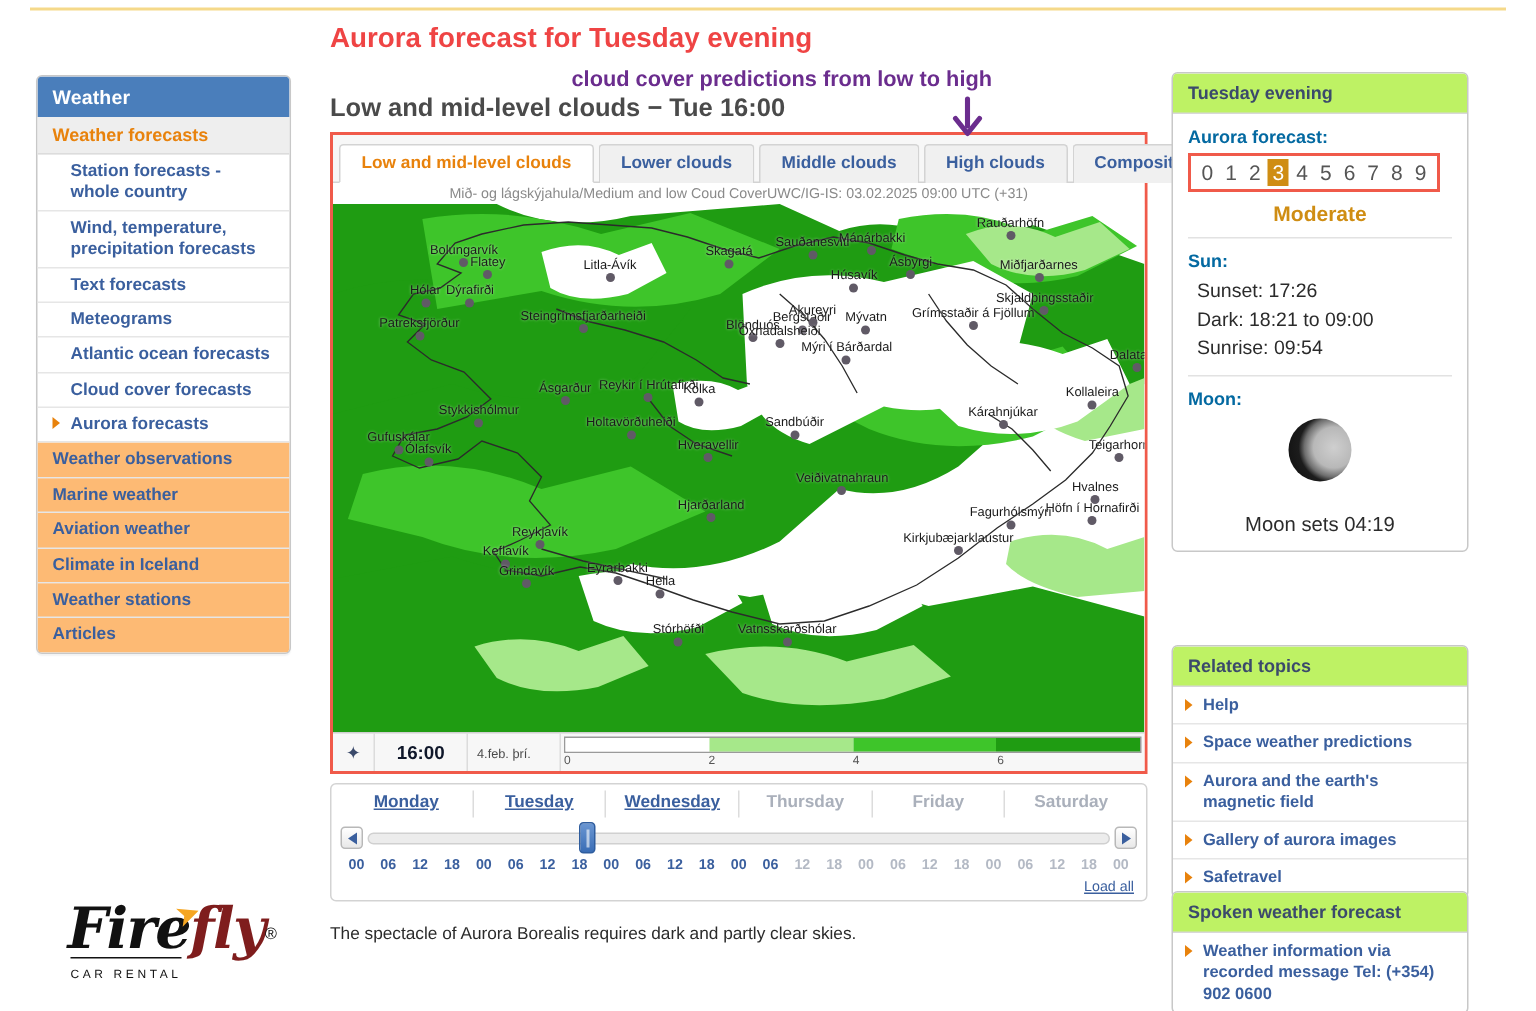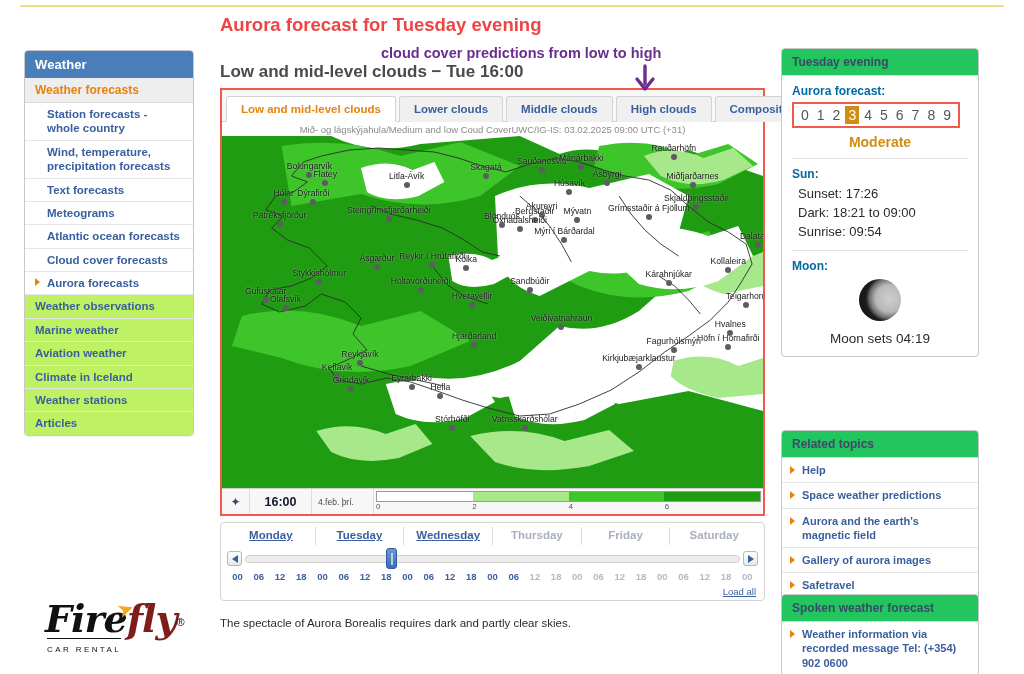--- a/index.html
+++ b/index.html
@@ -34,21 +34,21 @@
     background: #eeeeee; color: #e8820c;
     font-size: 12px; font-weight: bold;
     padding: 5px 10px; border-bottom: 1px solid #dcdcdc;
   }
   .sb-item {
     font-size: 11.5px; color: #3a5f9e; font-weight: bold;
     padding: 4px 10px 4px 22px; border-bottom: 1px solid #e6e6e6;
     line-height: 1.25;
   }
   .sb-item.lvl1 {
-    padding-left: 10px; background: #bef264;
+    padding-left: 10px; background: #fdba74;
   }
   .sb-item.current { position: relative; }
   .sb-item .tri {
     position: absolute; left: 10px; top: 6px;
     width: 0; height: 0;
     border-left: 5px solid #e8820c;
     border-top: 4px solid transparent;
     border-bottom: 4px solid transparent;
   }
   .sb-item:last-child { border-bottom: none; }
@@ -191,39 +191,39 @@
   .loadall { text-align: right; font-size: 9.5px; color: #3a5f9e;
              text-decoration: underline; padding: 1px 2px 1px 0; }
   .footnote { font-size: 11.5px; color: #2b2b2b; margin-top: 16px; }
 
   
   .rpanel {
     position: absolute; width: 198px;
     border: 1px solid #c8c8c8; border-radius: 4px; background: #ffffff; overflow:hidden;
   }
   .rp-head {
-    background: #22c55e; border-bottom: 1px solid #d8d8d8;
+    background: #bef264; border-bottom: 1px solid #d8d8d8;
     font-size: 12px; font-weight: bold; color: #3b4a6b; padding: 6px 10px;
   }
   .rp-body { padding: 8px 10px 10px 10px; }
   .rp-sec-title { font-size: 12px; font-weight: bold; color: #0369a1; margin-bottom: 4px; }
   .kpbox { border: 2px solid #f05a4a; padding: 2px 4px; display: inline-block; }
   .kprow { display: flex; gap: 2px; }
   .kpnum { font-size: 14px; color: #555; padding: 1px 3px; }
   .kpnum.on { background: #cf8d13; color: #ffffff; font-weight: normal; }
   .kplevel { text-align: center; font-size: 14px; font-weight: bold; color: #cf8d13;
              margin-top: 6px; }
   .rp-div { border-top: 1px solid #e2e2e2; margin: 8px 0; }
   .sunline { font-size: 13px; color: #2b2b2b; padding-left: 6px; line-height: 1.45; }
   .moonwrap { text-align: center; margin-top: 6px; }
   .moon {
     width: 42px; height: 42px; border-radius: 50%; display: inline-block;
     background: radial-gradient(circle at 72% 46%, #cfcfcf 0%, #b8b8b8 36%, #6e6e6e 52%, #1c1c1c 62%, #0d0d0d 100%);
   }
-  .moontext { font-size: 13.5px; color: #2b2b2b; text-align: center; margin-top: 6px; }
+  .moontext { font-size: 13.5px; color: #2b2b2b; text-align: center; margin-top: 16px; }
   .rp-link {
     font-size: 11px; font-weight: bold; color: #3a5f9e; padding: 5px 8px 5px 20px;
     border-bottom: 1px solid #e6e6e6; position: relative; line-height: 1.3;
   }
   .rp-link:last-child { border-bottom: none; }
   .rp-link .tri {
     position: absolute; left: 8px; top: 8px; width: 0; height: 0;
     border-left: 5px solid #e8820c; border-top: 4px solid transparent;
     border-bottom: 4px solid transparent;
   }

